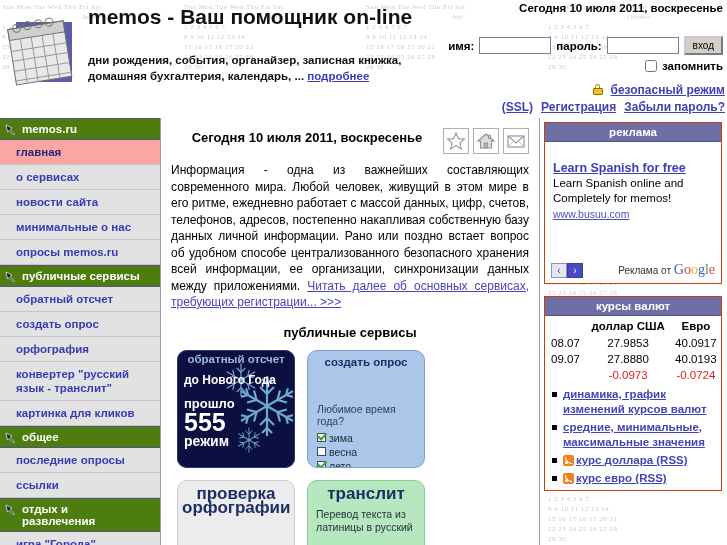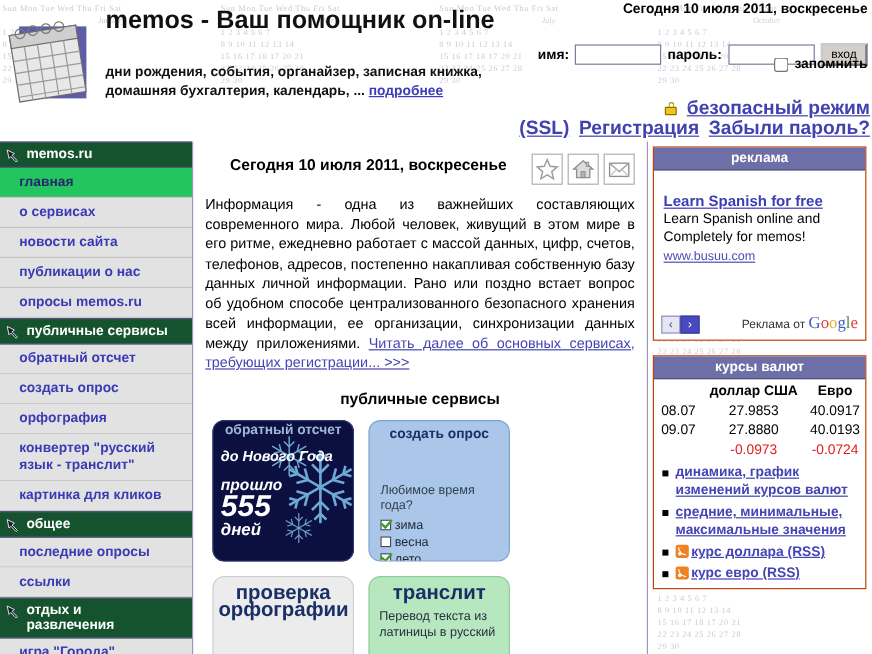--- a/index.html
+++ b/index.html
@@ -47,27 +47,27 @@
   }
   #loginrow input[type=text], #loginrow input[type=password] {
     width:72px; height:17px; border:1px solid #7b7b9e; background:#fff;
     font-family:"Liberation Sans", sans-serif; font-size:11px; padding:0 2px;
   }
   #btn-vhod {
     height:19px; padding:0 7px; border:2px outset #c8c8d8; background:#d4d0c8;
     font-size:10px; font-family:"Liberation Sans", sans-serif; cursor:pointer;
   }
   #rememberrow {
-    position:absolute; right:4px; top:48px;
+    position:absolute; right:4px; top:60px;
     display:flex; align-items:center; gap:5px; font-size:11.5px; font-weight:bold;
   }
   #rememberrow input { width:12px; height:12px; margin:0; }
   #hdr-links {
     position:absolute; right:2px; top:82px; width:298px;
-    text-align:right; font-size:16px; font-weight:bold; line-height:17px;
+    text-align:right; font-size:12px; font-weight:bold; line-height:17px;
   }
   #hdr-links a { color:#4141b0; text-decoration:underline; margin-left:8px; }
   .lock {
     display:inline-block; width:10px; height:11px; vertical-align:-1px;
     position:relative;
   }
   .lock i {
     position:absolute; left:0; bottom:0; width:10px; height:7px;
     background:#f0c419; border:1px solid #8d7400; border-radius:1px;
   }
@@ -77,31 +77,31 @@
   }
 
   
   #cols { position:relative; z-index:2; display:flex; height:427px; }
   #leftcol { width:160px; }
   #midcol { width:380px; background:#fff; border-left:1px solid #9a9ab8; border-right:1px solid #9a9ab8; position:relative; }
   #rightcol { width:186px; padding:4px 4px 0 4px; }
 
   
   .grp {
-    background:#14532d; color:#fff; font-weight:bold; font-size:11.5px;
+    background:#4d7c0f; color:#fff; font-weight:bold; font-size:11.5px;
     padding:4px 20px 4px 22px; position:relative;
     border-top:1px solid #54547f; border-bottom:1px solid #54547f;
   }
   .pin { position:absolute; left:4px; top:4px; width:13px; height:13px; }
   .mi {
     background:#e2e2e2; border-bottom:1px solid #c6c6c6;
     padding:5px 4px 5px 16px; font-size:11.5px; font-weight:bold;
     color:#3a3ab4; cursor:pointer; line-height:14px;
   }
-  .mi.active { background:#22c55e; color:#27276f; }
+  .mi.active { background:#fca5a5; color:#27276f; }
 
   
   #mid-head { display:flex; align-items:flex-start; padding:8px 10px 4px 10px; }
   #mid-title {
     flex:1; text-align:center; font-size:13px; font-weight:bold;
     line-height:19px; padding-top:2px;
   }
   #mid-icons { display:flex; gap:4px; padding-top:2px; }
   .ibox {
     width:26px; height:26px; border:1px solid #b0b0b0; background:#fff;
@@ -120,21 +120,21 @@
   }
   .card-cd {
     background:#0b1040;
     box-shadow:inset 0 0 0 1px #2b3570;
   }
   .cd-hdr {
     text-align:center; font-weight:bold; font-size:11.5px; color:#9fb7d8;
     padding:3px 0 0; position:relative; z-index:3;
   }
   .flake { position:absolute; color:#8ecbf0; z-index:1; opacity:.95; }
-  .cd-body { position:relative; z-index:3; padding:8px 0 0 7px; color:#fff;font-style:italic; }
+  .cd-body { position:relative; z-index:3; padding:8px 0 0 7px; color:#fff; }
   .cd-l1 { font-size:12px; font-weight:bold; line-height:14px; }
   .cd-l2 { font-size:13px; font-weight:bold; margin-top:9px; }
   .cd-big { font-size:25px; font-weight:bold; line-height:23px; }
   .cd-l3 { font-size:14px; font-weight:bold; line-height:14px; }
   .card-poll {
     background:#aac7ea; border:1px solid #7ea2cd;
   }
   .poll-hdr {
     text-align:center; font-weight:bold; font-size:11.5px; color:#1a2f66;
     padding:5px 0 4px;
@@ -427,21 +427,21 @@
 
 <div id="cols">
 
   <div id="leftcol">
       <div class="grp"><svg class="pin" viewBox="0 0 13 13">
           <path d="M2 2 L8 5 L6 6.5 L10.5 11 L9.5 12 L5 7.5 L3.5 9 Z" fill="#1b1b30" stroke="#fff" stroke-width=".7"></path>
         </svg><span>memos.ru</span></div>
       <div class="mi active"><span>главная</span></div>
       <div class="mi"><span>о сервисах</span></div>
       <div class="mi"><span>новости сайта</span></div>
-      <div class="mi"><span>публикации о нас</span></div>
+      <div class="mi"><span>минимальные о нас</span></div>
       <div class="mi"><span>опросы memos.ru</span></div>
       <div class="grp"><svg class="pin" viewBox="0 0 13 13">
           <path d="M2 2 L8 5 L6 6.5 L10.5 11 L9.5 12 L5 7.5 L3.5 9 Z" fill="#1b1b30" stroke="#fff" stroke-width=".7"></path>
         </svg><span>публичные сервисы</span></div>
       <div class="mi"><span>обратный отсчет</span></div>
       <div class="mi"><span>создать опрос</span></div>
       <div class="mi"><span>орфография</span></div>
       <div class="mi"><span>конвертер "русский язык - транслит"</span></div>
       <div class="mi"><span>картинка для кликов</span></div>
       <div class="grp"><svg class="pin" viewBox="0 0 13 13">
@@ -526,21 +526,21 @@
                 <use href="#c" transform="rotate(240)"></use>
               <use href="#c" transform="rotate(300)"></use>
             </g>
           </g>
         </svg>
         <div class="cd-hdr">обратный отсчет</div>
         <div class="cd-body">
           <div class="cd-l1">до Нового Года</div>
           <div class="cd-l2">прошло</div>
           <div class="cd-big">555</div>
-          <div class="cd-l3">дней</div>
+          <div class="cd-l3">режим</div>
         </div>
       </div>
 
       <div class="card card-poll">
         <div class="poll-hdr">создать опрос</div>
         <div class="poll-q">Любимое время года?</div>
         <div id="poll-options">
             <div class="poll-o">
               <span class="cbx on"></span>
               <span>зима</span>

